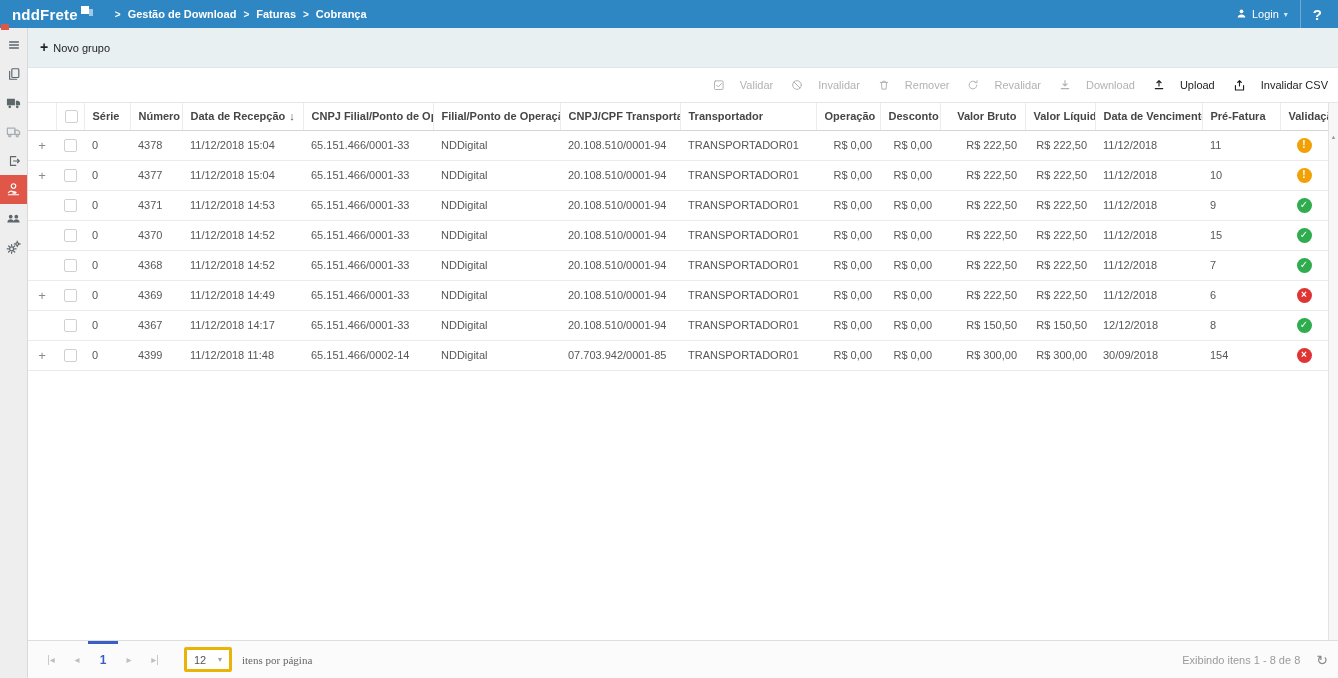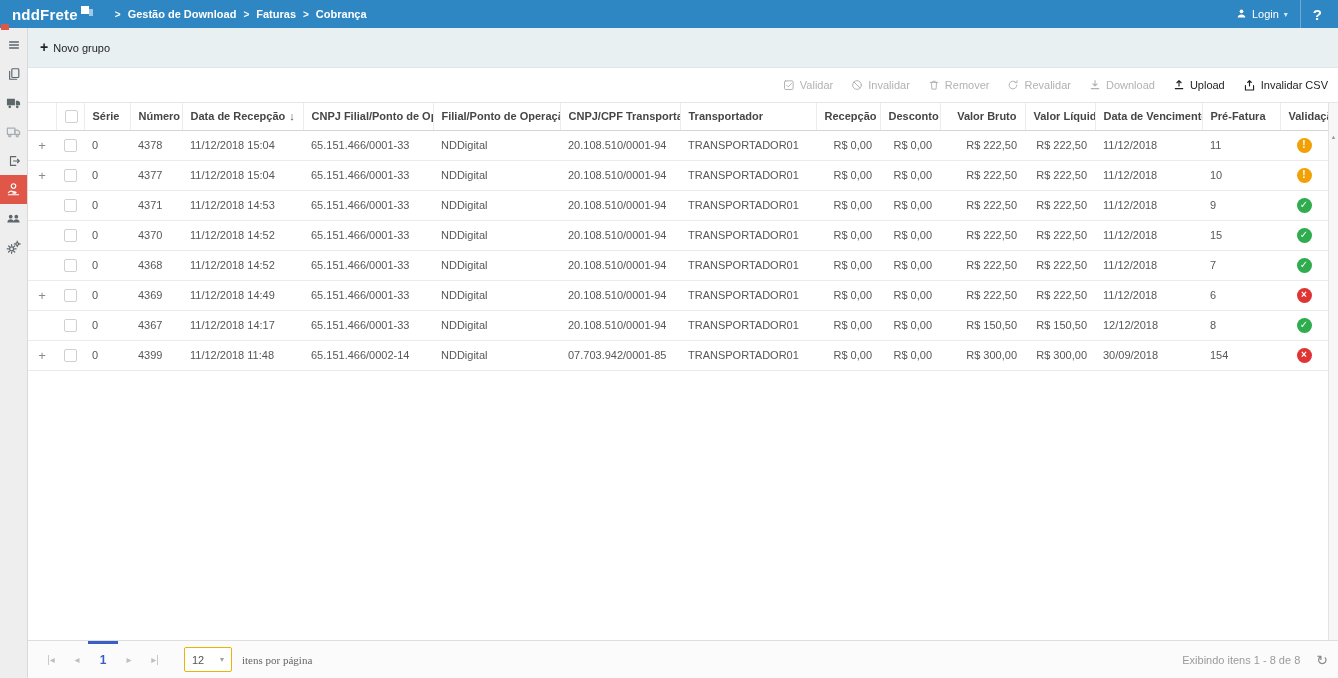--- a/index.html
+++ b/index.html
@@ -37,21 +37,21 @@
   .filters-actions { margin-left:auto; display:flex; gap:18px; }
   .filter-action { display:flex; align-items:center; gap:5px; font-size:11px; color:#6e6e6e; cursor:pointer; }
   .filter-action i { font-style:normal; font-size:9px; color:#555; display:inline-flex; }
   .newgroup { height:40px; background:#e8f0f2; border-bottom:1px solid #dfe7e9; display:flex;
     align-items:center; padding:0 12px; }
   .newgroup-btn { display:flex; align-items:center; gap:5px; font-size:11px; color:#1f1f1f; cursor:pointer; }
   .newgroup-btn i { font-style:normal; font-weight:bold; font-size:14px; line-height:11px; }
   
   .grid-toolbar { height:34px; display:flex; align-items:center; justify-content:flex-end;
     gap:18px; padding:0 10px; font-size:11px; }
-  .tb-action { display:inline-flex; align-items:center; gap:5px; cursor:pointer; white-space:nowrap; }
+  .tb-action { display:inline-flex; align-items:center; gap:15px; cursor:pointer; white-space:nowrap; }
   .tb-action.disabled { color:#b2b2b2; cursor:default; }
   .tb-action.enabled { color:#1f1f1f; }
   .tb-action svg, .tb-action .uglyph { display:inline-flex; }
   
   .grid-wrap { flex:1; position:relative; overflow:hidden; border-top:1px solid #e6e6e6; }
   table { border-collapse:collapse; table-layout:fixed; width:1300px; }
   thead th { height:27px; border-bottom:1px solid #d5d5d5; border-left:1px solid #ececec;
     padding:0 8px; font-size:11px; font-weight:bold; color:#464646; text-align:left;
     white-space:nowrap; overflow:hidden; background:#fff; cursor:pointer; }
   thead th:first-child { border-left:none; }
@@ -68,21 +68,21 @@
     border-left:1px solid #e3e3e3; cursor:pointer; }
   .vscroll .arr { display:block; text-align:center; color:#9a9a9a; font-size:6px; margin-top:31px; }
   
   .pager { height:38px; border-top:1px solid #dedede; background:#fbfbfb; display:flex;
     align-items:center; padding:0 10px; font-size:11px; }
   .pg-btn { width:26px; text-align:center; color:#bfbfbf; font-size:10px; cursor:pointer; }
   .pg-current { width:26px; text-align:center; color:#3b5ec6; font-weight:bold; font-size:12px;
     position:relative; cursor:pointer; }
   .pg-current::before { content:""; position:absolute; top:-12px; left:-2px; right:-2px;
     height:3px; background:#3b5ec6; }
-  .size-box { width:48px; height:25px; border:1px solid #eab308; border-radius:2px; background:#fff;
+  .size-box { width:48px; height:25px; border:3px solid #eab308; border-radius:2px; background:#fff;
     display:flex; align-items:center; justify-content:space-between; padding:0 7px;
     margin:0 10px 0 16px; color:#555; cursor:pointer; }
   .size-box .chev2 { font-style:normal; font-size:8px; color:#a0a0a0; }
   .per-label { color:#666;font-family:Liberation Serif, serif; }
   .pg-status { margin-left:auto; color:#9b9b9b; }
   .pg-refresh { margin-left:16px; color:#878787; font-size:14px; cursor:pointer; }
 </style>
 </head>
 <body>
 
@@ -287,21 +287,21 @@
             <tr>
               <th class="c"></th>
               <th class="c"><span class="cbx"></span></th>
               <th><span>Série</span></th>
               <th><span>Número</span></th>
               <th><span>Data de Recepção</span><span class="sort">↓</span></th>
               <th><span>CNPJ Filial/Ponto de Operação</span></th>
               <th><span>Filial/Ponto de Operação</span></th>
               <th><span>CNPJ/CPF Transportador</span></th>
               <th><span>Transportador</span></th>
-              <th class="r"><span>Recepção</span></th>
+              <th class="r"><span>Operação</span></th>
               <th class="r"><span>Desconto</span></th>
               <th class="r"><span>Valor Bruto</span></th>
               <th class="r"><span>Valor Líquido</span></th>
               <th><span>Data de Vencimento</span></th>
               <th><span>Pré-Fatura</span></th>
               <th><span>Validação</span></th>
             </tr>
           </thead>
         <tbody>
             <tr>

